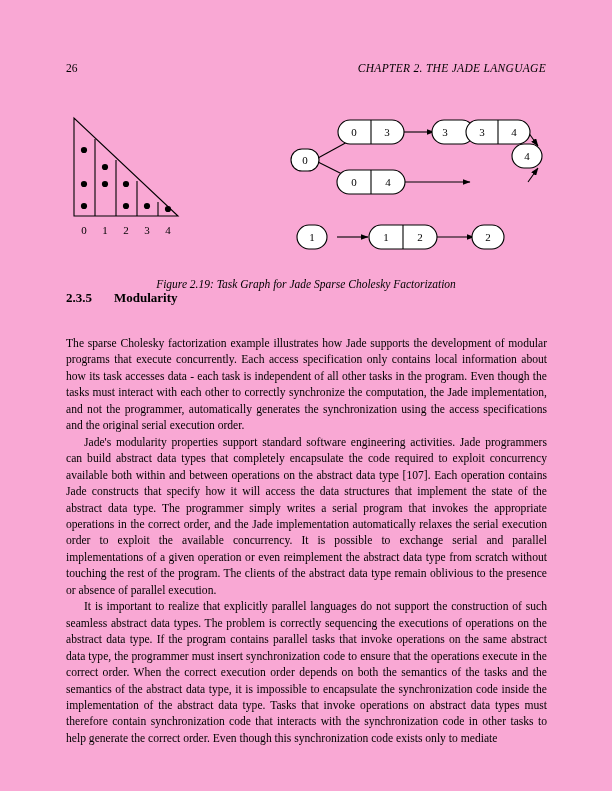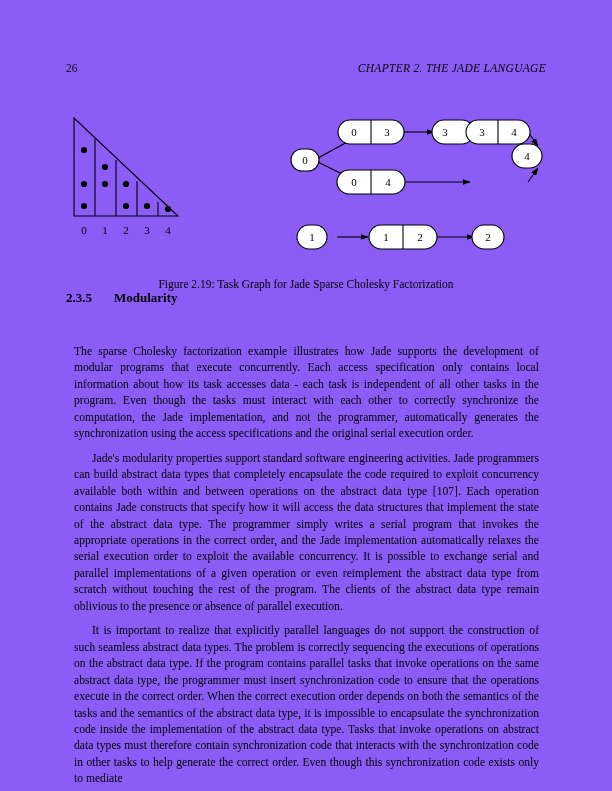--- a/index.html
+++ b/index.html
@@ -4,21 +4,21 @@
 <style>
   html, body {
     margin: 0;
     padding: 0;
     background: #ffffff;
   }
   .page {
     position: relative;
     width: 612px;
     height: 791px;
-    background: #8b5cf6;
+    background: #f9a8d4;
     font-family: "Liberation Serif", serif;
     color: #000000;
     overflow: hidden;
   }
   .header {
     position: absolute;
     top: 62px;
     left: 66px;
     right: 66px;
     height: 18px;
@@ -49,20 +49,21 @@
   .figure svg {
     display: block;
   }
   .figure-caption {
     position: absolute;
     top: 278px;
     left: 0;
     width: 612px;
     text-align: center;
     font-size: 11.5px;
+    font-style: italic;
   }
 
   
   .section-head {
     position: absolute;
     top: 290px;
     left: 66px;
     font-size: 13px;
     font-weight: bold;
   }
@@ -73,21 +74,21 @@
   .body-text {
     position: absolute;
     top: 336px;
     left: 66px;
     width: 481px;
     font-size: 11.6px;
     line-height: 16.45px;
     text-align: justify;
   }
   .body-text p {
-    margin: 8px;
+    margin: 0;
   }
   .body-text p.indent {
     text-indent: 18px;
   }
 </style>
 </head>
 <body>
 
 <div class="page">
 

